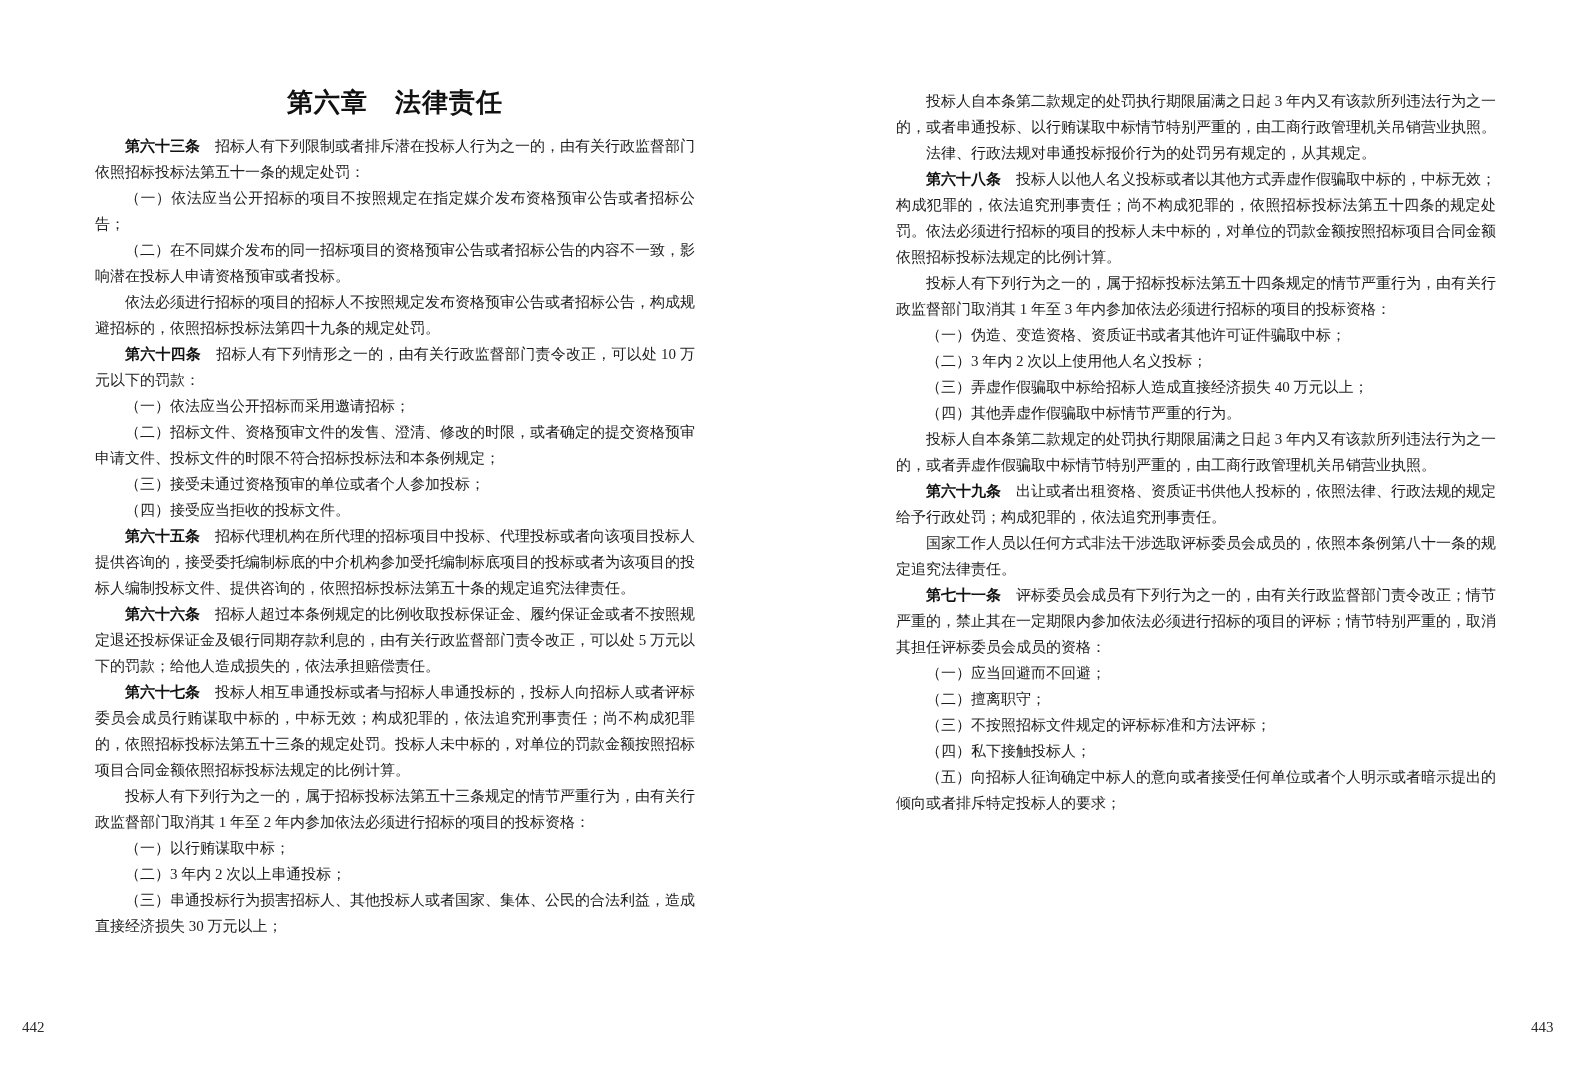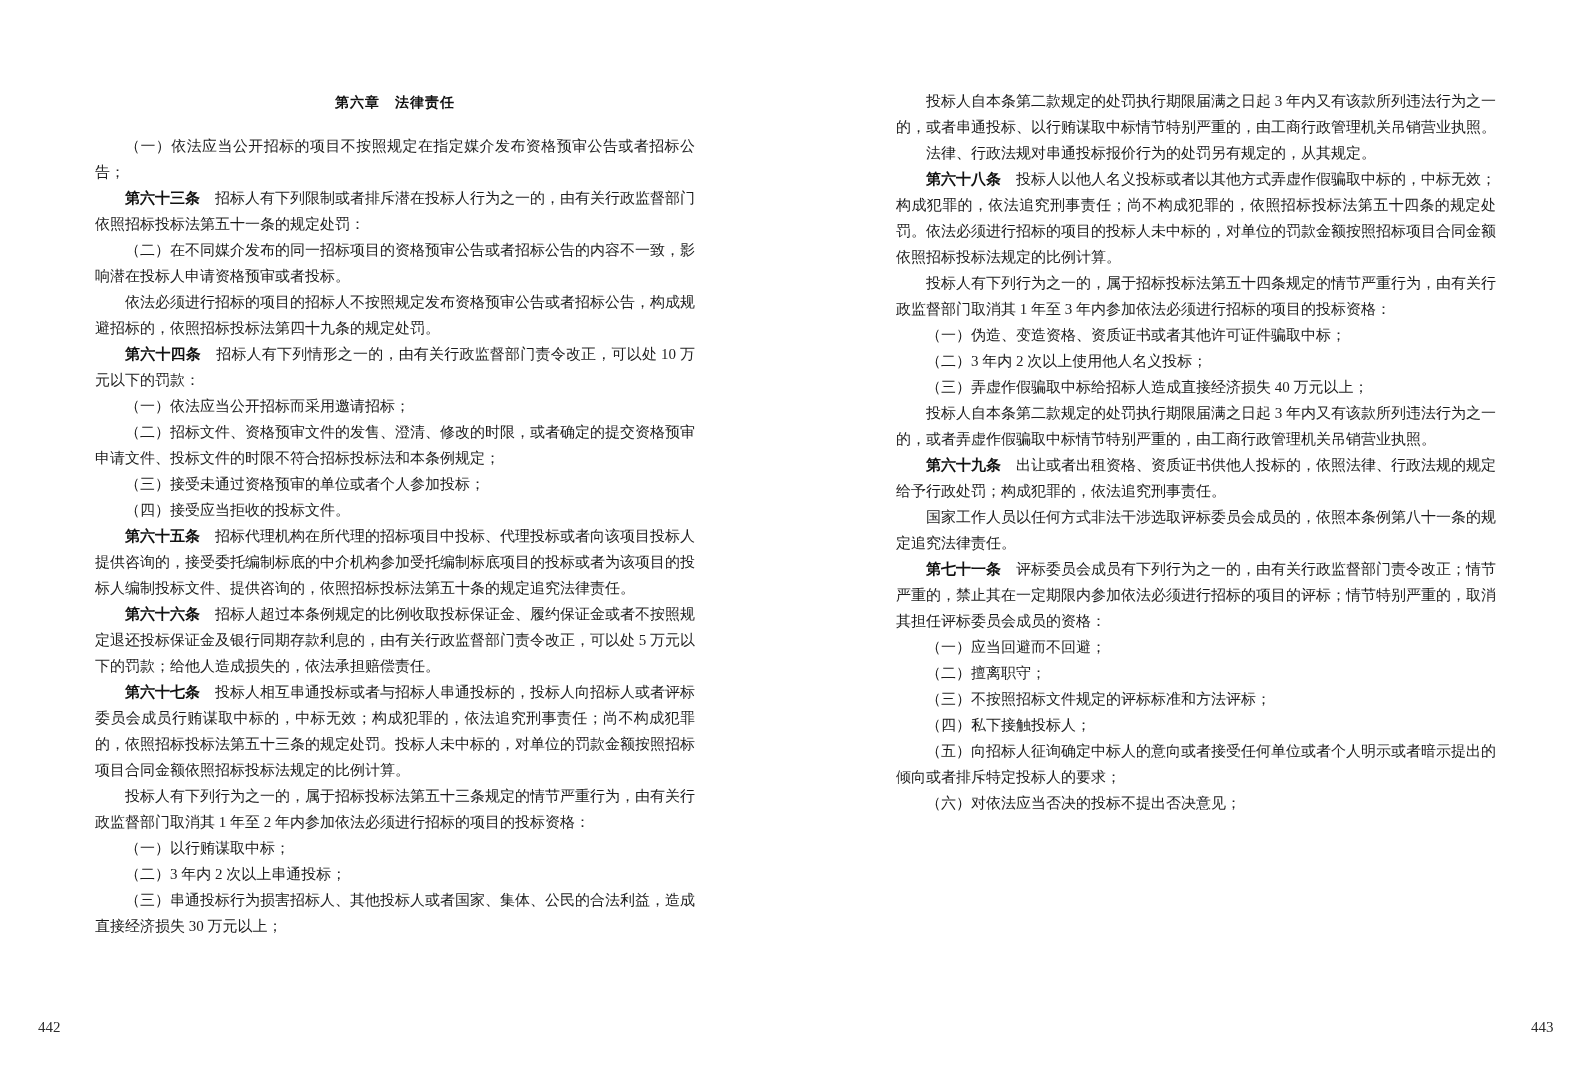--- a/index.html
+++ b/index.html
@@ -25,21 +25,21 @@
     font-size: 15px;
     line-height: 26px;
     text-align: justify;
     text-justify: inter-ideograph;
   }
   .page-body.left  { left: 95px; }
   .page-body.right { left: 896px; }
   .chapter-title {
     font-family: Liberation Serif, serif;
     font-weight: 700;
-    font-size: 14px;
+    font-size: 26px;
     line-height: 30px;
     text-align: center;
     letter-spacing: 1px;
     margin: 0 0 15px 0;
     color: #111111;
   }
   .para {
     margin: 0;
     text-indent: 2em;
   }
@@ -48,33 +48,33 @@
     color: #111111;
   }
   .page-number {
     position: absolute;
     top: 1018px;
     font-size: 15px;
     line-height: 18px;
     color: #2a2a2a;
     font-family: "Liberation Serif", "DejaVu Serif", serif;
   }
-  .page-number.left  { left: 38px; }
+  .page-number.left  { left: 22px; }
   .page-number.right { left: 1531px; }
 </style>
 </head>
 <body>
 
 <div class="spread">
 
   <div class="page-body left">
     <h1 class="chapter-title">第六章　法律责任</h1>
     <div>
+        <p class="para"><span class="lead">第六十三条</span>　招标人有下列限制或者排斥潜在投标人行为之一的，由有关行政监督部门依照招标投标法第五十一条的规定处罚：</p>
         <p class="para">（一）依法应当公开招标的项目不按照规定在指定媒介发布资格预审公告或者招标公告；</p>
-        <p class="para"><span class="lead">第六十三条</span>　招标人有下列限制或者排斥潜在投标人行为之一的，由有关行政监督部门依照招标投标法第五十一条的规定处罚：</p>
         <p class="para">（二）在不同媒介发布的同一招标项目的资格预审公告或者招标公告的内容不一致，影响潜在投标人申请资格预审或者投标。</p>
         <p class="para">依法必须进行招标的项目的招标人不按照规定发布资格预审公告或者招标公告，构成规避招标的，依照招标投标法第四十九条的规定处罚。</p>
         <p class="para"><span class="lead">第六十四条</span>　招标人有下列情形之一的，由有关行政监督部门责令改正，可以处 10 万元以下的罚款：</p>
         <p class="para">（一）依法应当公开招标而采用邀请招标；</p>
         <p class="para">（二）招标文件、资格预审文件的发售、澄清、修改的时限，或者确定的提交资格预审申请文件、投标文件的时限不符合招标投标法和本条例规定；</p>
         <p class="para">（三）接受未通过资格预审的单位或者个人参加投标；</p>
         <p class="para">（四）接受应当拒收的投标文件。</p>
         <p class="para"><span class="lead">第六十五条</span>　招标代理机构在所代理的招标项目中投标、代理投标或者向该项目投标人提供咨询的，接受委托编制标底的中介机构参加受托编制标底项目的投标或者为该项目的投标人编制投标文件、提供咨询的，依照招标投标法第五十条的规定追究法律责任。</p>
         <p class="para"><span class="lead">第六十六条</span>　招标人超过本条例规定的比例收取投标保证金、履约保证金或者不按照规定退还投标保证金及银行同期存款利息的，由有关行政监督部门责令改正，可以处 5 万元以下的罚款；给他人造成损失的，依法承担赔偿责任。</p>
         <p class="para"><span class="lead">第六十七条</span>　投标人相互串通投标或者与招标人串通投标的，投标人向招标人或者评标委员会成员行贿谋取中标的，中标无效；构成犯罪的，依法追究刑事责任；尚不构成犯罪的，依照招标投标法第五十三条的规定处罚。投标人未中标的，对单位的罚款金额按照招标项目合同金额依照招标投标法规定的比例计算。</p>
@@ -87,30 +87,30 @@
 
   <div class="page-body right">
     <div>
         <p class="para">投标人自本条第二款规定的处罚执行期限届满之日起 3 年内又有该款所列违法行为之一的，或者串通投标、以行贿谋取中标情节特别严重的，由工商行政管理机关吊销营业执照。</p>
         <p class="para">法律、行政法规对串通投标报价行为的处罚另有规定的，从其规定。</p>
         <p class="para"><span class="lead">第六十八条</span>　投标人以他人名义投标或者以其他方式弄虚作假骗取中标的，中标无效；构成犯罪的，依法追究刑事责任；尚不构成犯罪的，依照招标投标法第五十四条的规定处罚。依法必须进行招标的项目的投标人未中标的，对单位的罚款金额按照招标项目合同金额依照招标投标法规定的比例计算。</p>
         <p class="para">投标人有下列行为之一的，属于招标投标法第五十四条规定的情节严重行为，由有关行政监督部门取消其 1 年至 3 年内参加依法必须进行招标的项目的投标资格：</p>
         <p class="para">（一）伪造、变造资格、资质证书或者其他许可证件骗取中标；</p>
         <p class="para">（二）3 年内 2 次以上使用他人名义投标；</p>
         <p class="para">（三）弄虚作假骗取中标给招标人造成直接经济损失 40 万元以上；</p>
+        <p class="para">（四）其他弄虚作假骗取中标情节严重的行为。</p>
         <p class="para">投标人自本条第二款规定的处罚执行期限届满之日起 3 年内又有该款所列违法行为之一的，或者弄虚作假骗取中标情节特别严重的，由工商行政管理机关吊销营业执照。</p>
         <p class="para"><span class="lead">第六十九条</span>　出让或者出租资格、资质证书供他人投标的，依照法律、行政法规的规定给予行政处罚；构成犯罪的，依法追究刑事责任。</p>
         <p class="para">国家工作人员以任何方式非法干涉选取评标委员会成员的，依照本条例第八十一条的规定追究法律责任。</p>
         <p class="para"><span class="lead">第七十一条</span>　评标委员会成员有下列行为之一的，由有关行政监督部门责令改正；情节严重的，禁止其在一定期限内参加依法必须进行招标的项目的评标；情节特别严重的，取消其担任评标委员会成员的资格：</p>
         <p class="para">（一）应当回避而不回避；</p>
         <p class="para">（二）擅离职守；</p>
         <p class="para">（三）不按照招标文件规定的评标标准和方法评标；</p>
         <p class="para">（四）私下接触投标人；</p>
         <p class="para">（五）向招标人征询确定中标人的意向或者接受任何单位或者个人明示或者暗示提出的倾向或者排斥特定投标人的要求；</p>
-        <p class="para">（六）对依法应当否决的投标不提出否决意见；</p>
       </div>
   </div>
 
   <div class="page-number left">442</div>
 
   <div class="page-number right">443</div>
 
 </div>
 
 </body></html>

